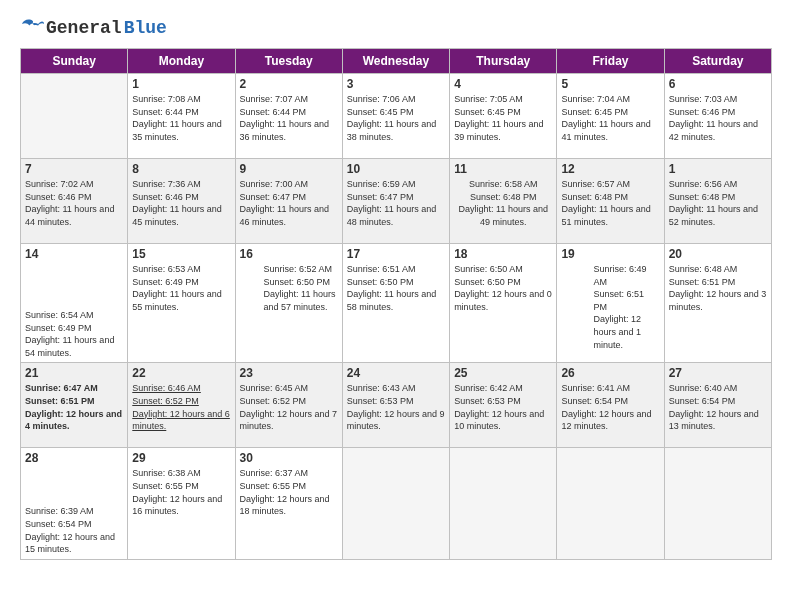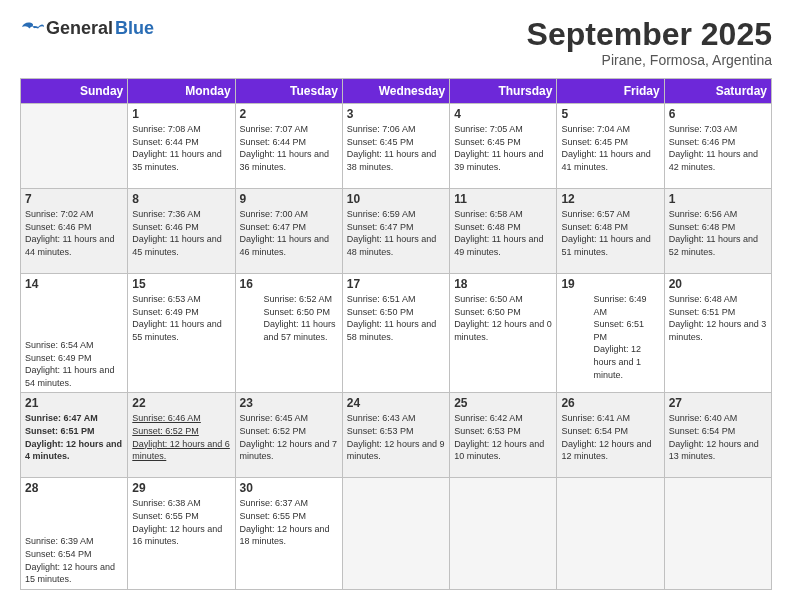--- a/index.html
+++ b/index.html
@@ -22,22 +22,23 @@
       align-items: flex-start;
       margin-bottom: 10px;
     }
     .logo {
       display: flex;
       flex-direction: column;
       align-items: flex-start;
     }
     .logo-text {
       display: flex;
-      align-items: flex-end;
+      align-items: flex-start;
       gap: 2px;
+      font-family: Liberation Mono, monospace;
     }
     .logo-general {
       font-size: 18px;
       font-weight: bold;
       color: #333;
     }
     .logo-blue {
       font-size: 18px;
       font-weight: bold;
       color: #2a6db5;
@@ -59,26 +60,26 @@
     .subtitle {
       font-size: 14px;
       color: #555;
       margin-top: 2px;
     }
     .calendar {
       width: 100%;
       border-collapse: collapse;
     }
     .calendar th {
-      background-color: #6d28d9;
+      background-color: #701a75;
       color: #fff;
       font-size: 12px;
       font-weight: bold;
       padding: 5px 4px;
-      text-align: right;
+      text-align: center;
       border: 1px solid #c0c0c0;
     }
     .calendar td {
       border: 1px solid #c0c0c0;
       vertical-align: top;
       padding: 3px 4px;
       width: calc(100% / 7);
       height: 85px;
       font-size: 9.5px;
       color: #333;
@@ -110,24 +111,20 @@
   <div class="header">
     <div class="logo">
       <div class="logo-text">
         <svg class="logo-bird" viewBox="0 0 30 24">
           <path d="M15 4 C10 0, 2 2, 0 8 C4 6, 8 7, 10 10 C12 7, 18 5, 22 8 C25 4, 30 3, 30 8 C28 6, 24 7, 22 10 C18 8, 14 12, 15 4Z" fill="#2a6db5"></path>
         </svg>
         <span class="logo-general">General</span>
           <span class="logo-blue">Blue</span>
       </div>
     </div>
-    <div class="title-section">
-      <div class="month-title">September 2025</div>
-      <div class="subtitle">Pirane, Formosa, Argentina</div>
-    </div>
   </div>
 
   <table class="calendar">
     <thead>
       <tr>
 
       <th>Sunday</th>
           <th>Monday</th>
           <th>Tuesday</th>
           <th>Wednesday</th>
@@ -196,21 +193,21 @@
 Daylight: 11 hours and 46 minutes.</div>
           </td>
           <td>
             <span class="day-number">10</span>
             <div class="day-info" style="white-space: pre-line;">Sunrise: 6:59 AM
 Sunset: 6:47 PM
 Daylight: 11 hours and 48 minutes.</div>
           </td>
           <td>
             <span class="day-number">11</span>
-            <div class="day-info" style="white-space: pre-line;">Sunrise: 6:58 AM
+            <div class="day-info" style="white-space: pre-line; text-align: center;">Sunrise: 6:58 AM
 Sunset: 6:48 PM
 Daylight: 11 hours and 49 minutes.</div>
           </td>
           <td>
             <span class="day-number">12</span>
             <div class="day-info" style="white-space: pre-line;">Sunrise: 6:57 AM
 Sunset: 6:48 PM
 Daylight: 11 hours and 51 minutes.</div>
           </td>
           <td>

